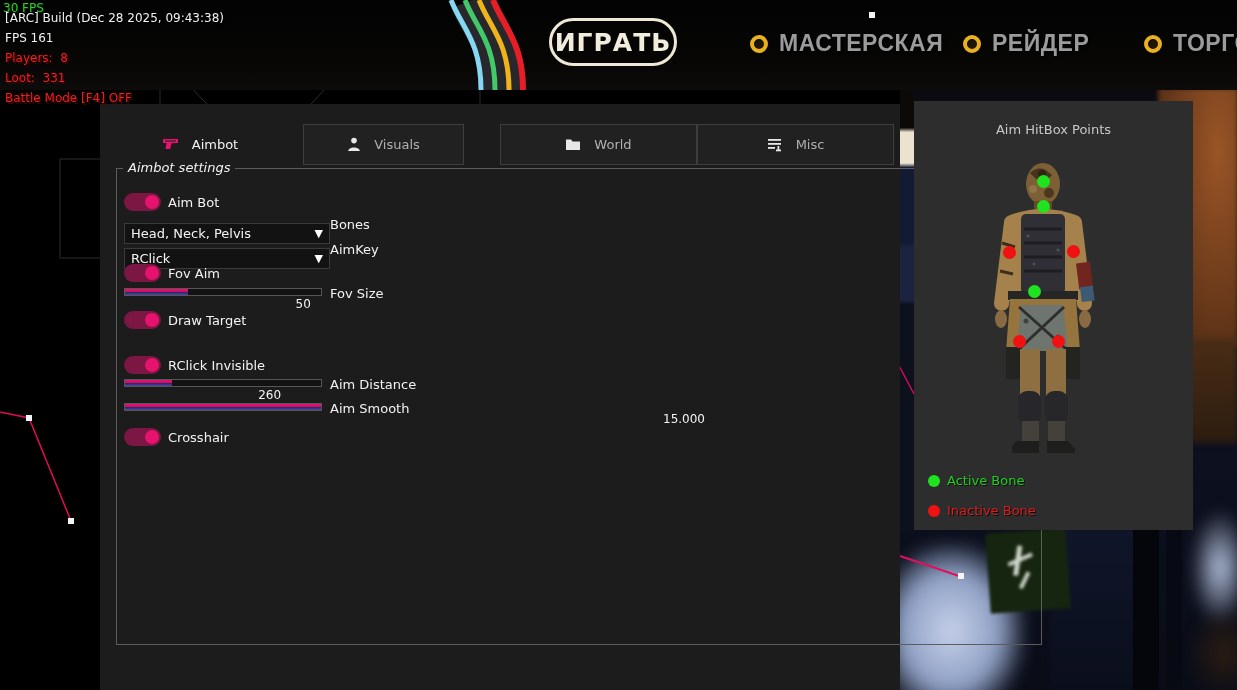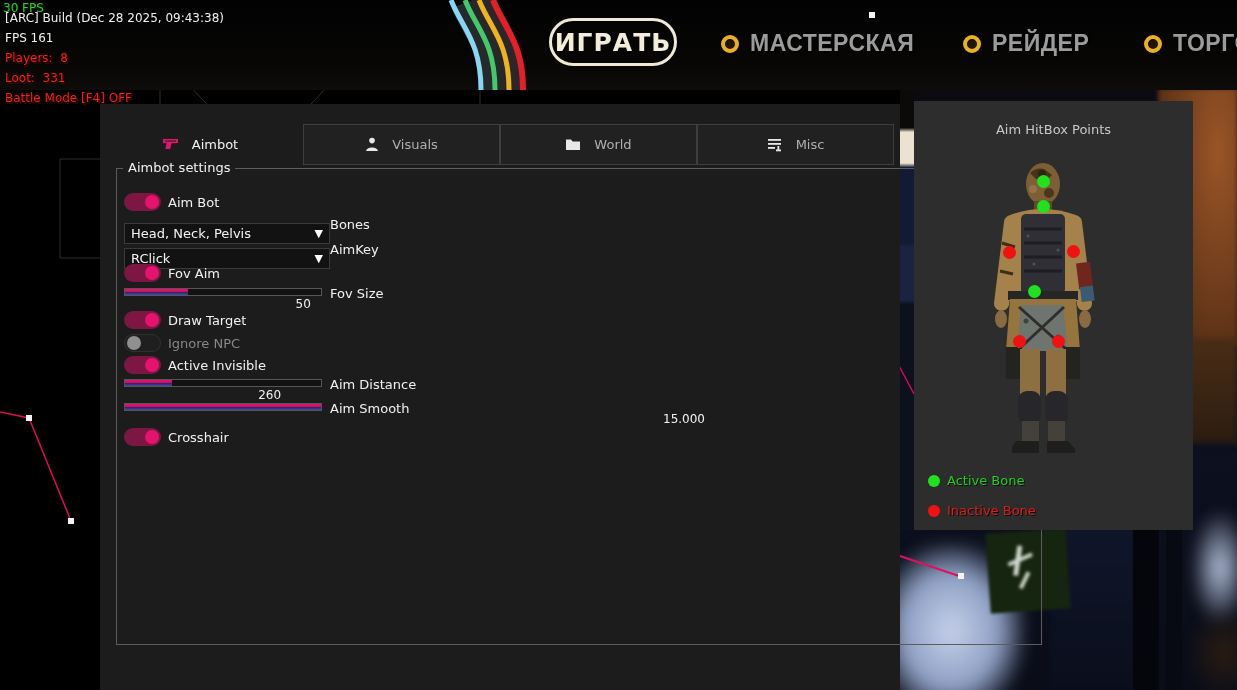--- a/index.html
+++ b/index.html
@@ -21,21 +21,21 @@
   .struct { left:150px; top:440px; width:85px; height:165px; background:linear-gradient(180deg,#10162a,#0a0e1c); filter:blur(2px); }
   .rubble { left:288px; top:520px; width:60px; height:90px; background:radial-gradient(ellipse at 60% 50%, #2a1c12 0%, rgba(10,10,14,0) 75%); filter:blur(4px); }
 
   
   .menu-band { position:absolute; left:0; top:0; width:1237px; height:90px; z-index:4; background:linear-gradient(180deg,#020202 0%,#070605 70%,#0d0c0a 100%); }
   .rainbow { position:absolute; left:440px; top:0; z-index:2; }
   .play-btn { position:absolute; left:549px; top:18px; width:128px; height:48px; border:3px solid #efe8d5; border-radius:25px; color:#f2ecdb; font-size:25px; font-weight:bold; letter-spacing:1px; display:flex; align-items:center; justify-content:center; cursor:pointer; }
   .menu-item { position:absolute; top:30px; display:flex; align-items:center; gap:11px; cursor:pointer; }
   .menu-item .coin { width:18px; height:18px; border-radius:50%; border:4px solid #e9b11f; background:#201703; box-shadow:inset 1px 1px 1px rgba(0,0,0,.7); }
   .menu-item .mlabel { color:#9b9b9b; font-size:23px; font-weight:bold; letter-spacing:.5px; font-family:"Liberation Sans",sans-serif; text-shadow:1px 1px 2px #000; white-space:nowrap; }
-  .mi-1 { left:721px; } .mi-2 { left:963px; } .mi-3 { left:1144px; }
+  .mi-1 { left:750px; } .mi-2 { left:963px; } .mi-3 { left:1144px; }
   .white-dot-top { position:absolute; left:869px; top:12px; width:6px; height:6px; background:#f4f4f4; }
 
   
   .dbg { position:absolute; z-index:7; font-size:12px; white-space:pre; }
   .dbg.green { color:#2ecc2e; text-shadow:1px 1px 0 #032a03; }
   .dbg.white { color:#f2f2f2; text-shadow:1px 1px 1px #000; }
   .dbg.red   { color:#f51d1d; text-shadow:1.5px 1.5px 0 rgba(70,0,0,.95); }
 
   
   .radar { position:absolute; left:0; top:0; z-index:2; }
@@ -43,24 +43,24 @@
   
   .tracers { position:absolute; left:0; top:0; z-index:3; }
 
   
   .panel { position:absolute; left:100px; top:104px; width:800px; height:586px; background:#1c1c1c; z-index:5; color:#f0f0f0; }
   .tab { position:absolute; top:20px; height:41px; display:flex; align-items:center; justify-content:center; gap:13px; font-size:13px; cursor:pointer; }
   .tab .tlabel { color:#b0b0b0; }
   .tab[data-active="true"] { background:transparent; border:none; }
   .tab[data-active="true"] .tlabel { color:#f2f2f2; }
   .tab[data-active="false"] { background:#212121; border:1px solid #3e3e3e; }
-  .tab-0 { left:0; width:200px; } .tab-1 { left:203px; width:197px; }
+  .tab-0 { left:0; width:200px; } .tab-1 { left:203px; width:161px; }
   .tab-2 { left:400px; width:197px; } .tab-3 { left:597px; width:197px; }
 
-  .groupbox { position:absolute; left:16px; top:64px; width:926px; height:477px; border:1px solid #5c5c5c; }
+  .groupbox { position:absolute; left:16px; top:64px; width:926px; height:477px; border:1px solid #5c5c5c;font-style:italic; }
   .gb-legend { position:absolute; left:6px; top:-9px; background:#1c1c1c; padding:0 5px; font-size:13px; color:#f2f2f2; }
 
   .row { position:absolute; left:24px; width:560px; height:22px;text-decoration:underline; }
   .toggle { position:absolute; left:0; top:0; width:37px; height:18px; border-radius:9px; cursor:pointer; }
   .toggle .knob { position:absolute; top:2px; width:14px; height:14px; border-radius:50%; }
   .toggle[data-state="on"] { background:#7c1743; }
   .toggle[data-state="on"] .knob { left:21px; background:#e5136d; }
   .toggle[data-state="off"] { background:#1f1f1f; border:1px solid #303030; }
   .toggle[data-state="off"] .knob { left:2px; top:1px; background:#8f8f8f; }
   .tog-label { position:absolute; left:44px; top:2px; font-size:13px; color:#f2f2f2; }
@@ -248,32 +248,26 @@
       <span class="side-label">Fov Size</span>
     </div>
 
     <div class="row" style="top:207px;">
       <div class="toggle" data-state="on">
           <div class="knob"></div>
         </div>
       <span class="tog-label">Draw Target</span>
     </div>
 
-    <div class="row" style="top:230px;" data-disabled="true">
-      <div class="toggle" data-state="off">
-          <div class="knob"></div>
-        </div>
-      <span class="tog-label">Ignore NPC</span>
-    </div>
 
     <div class="row" style="top:252px;">
       <div class="toggle" data-state="on">
           <div class="knob"></div>
         </div>
-      <span class="tog-label">Active Invisible</span>
+      <span class="tog-label">RClick Invisible</span>
     </div>
 
     <div class="row slider-row" style="top:275px;">
       <div class="slider-track">
         <div class="slider-fill" style="width:24%"></div>
       </div>
       <span class="slider-value" style="left:26%">260</span>
       <span class="side-label">Aim Distance</span>
     </div>
 

